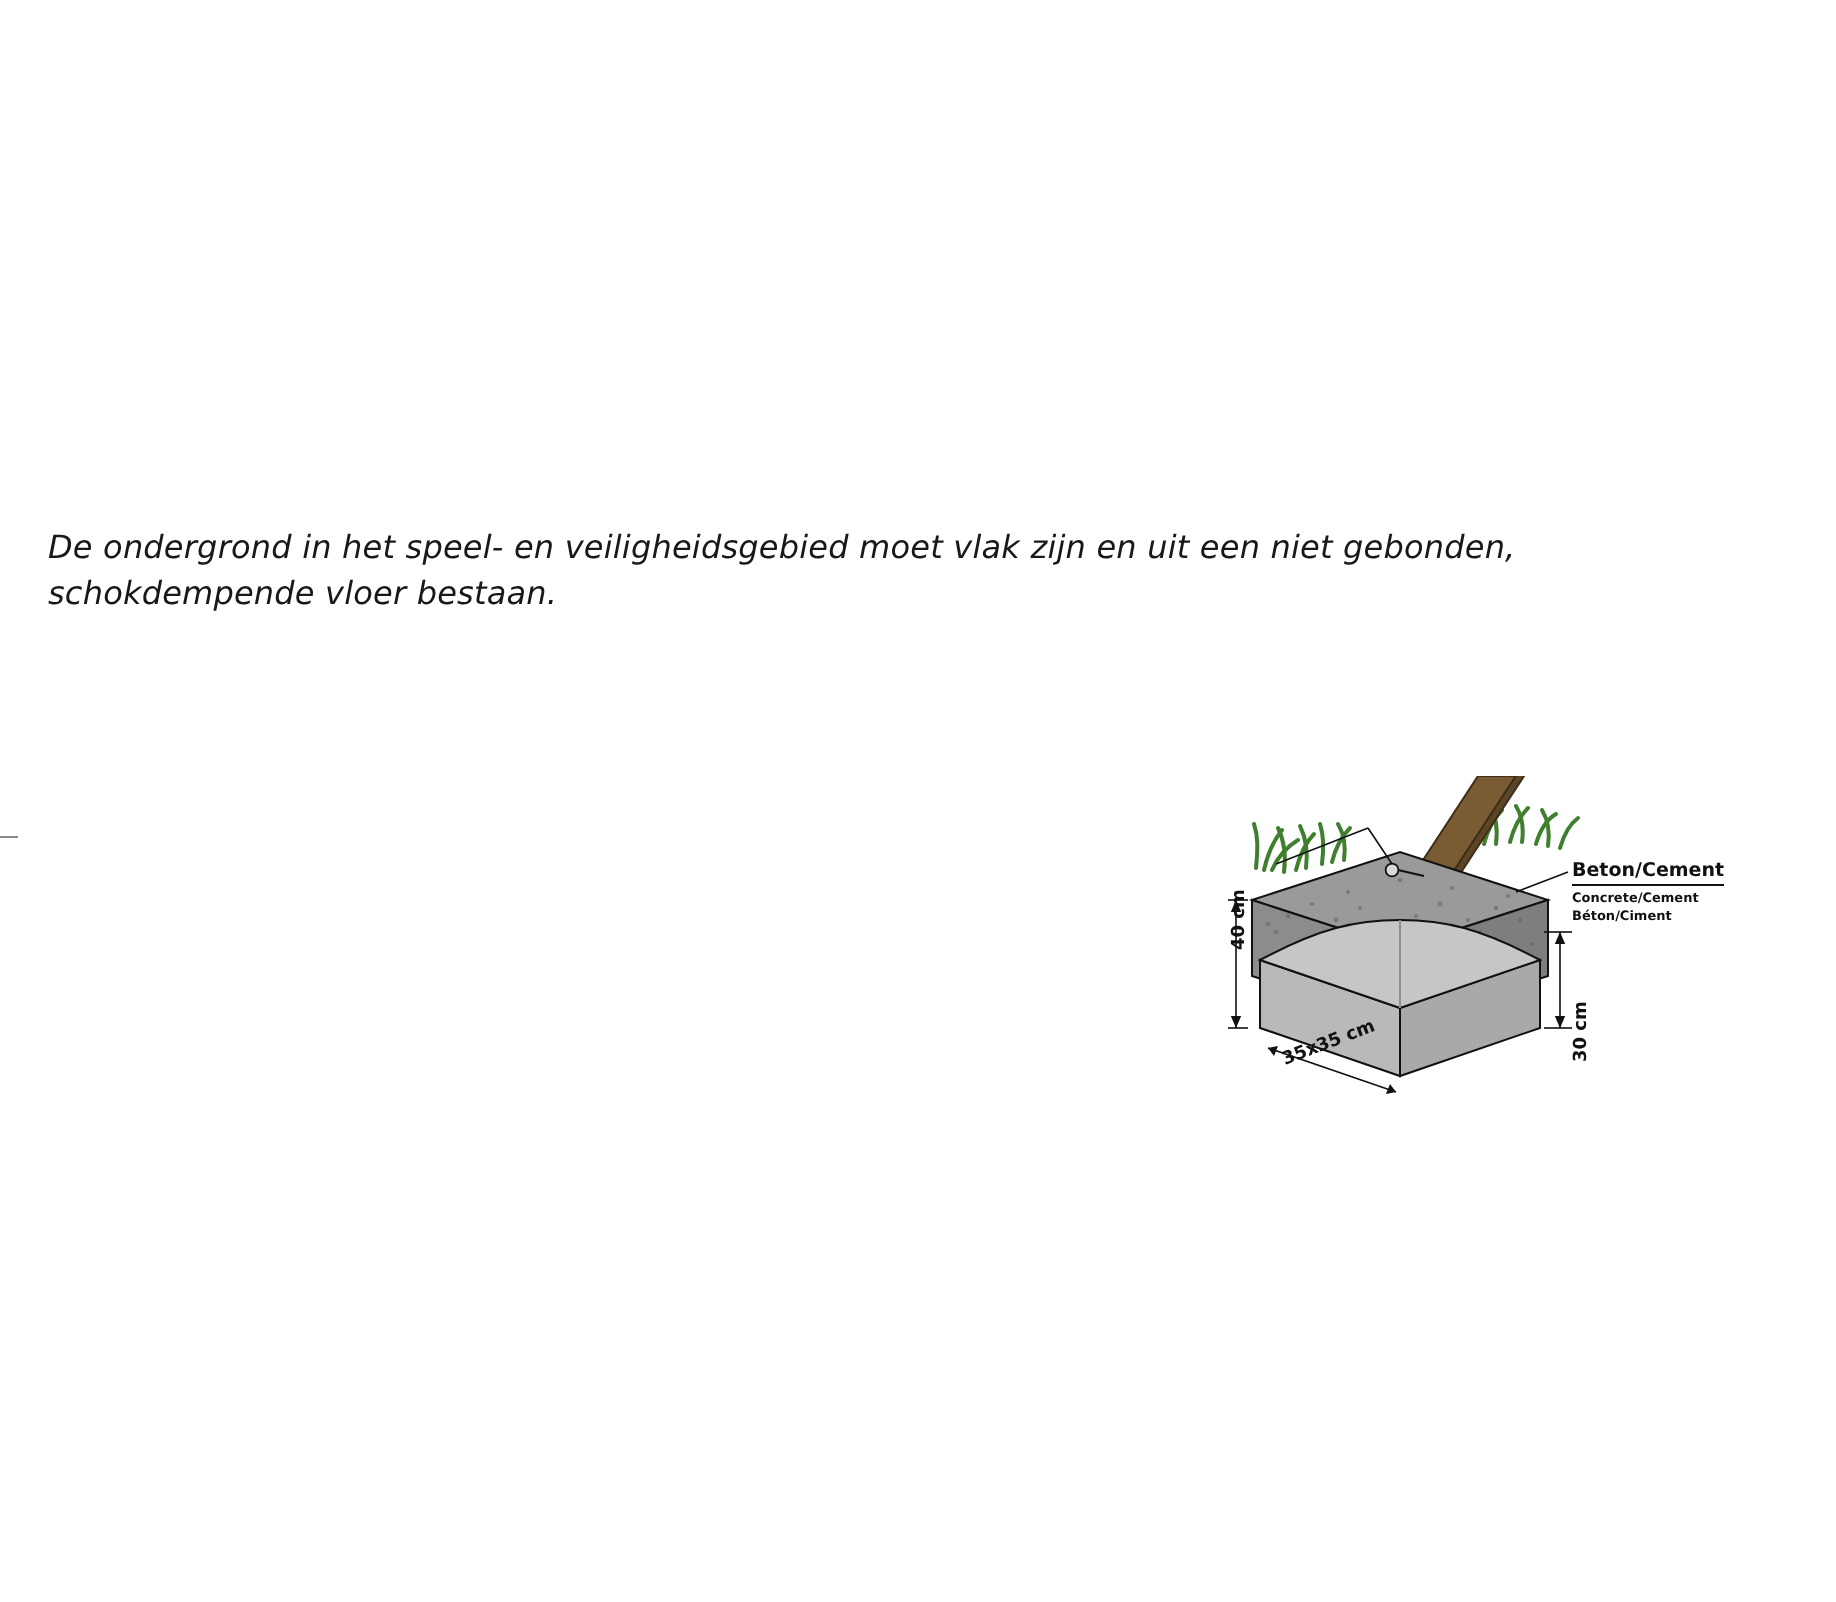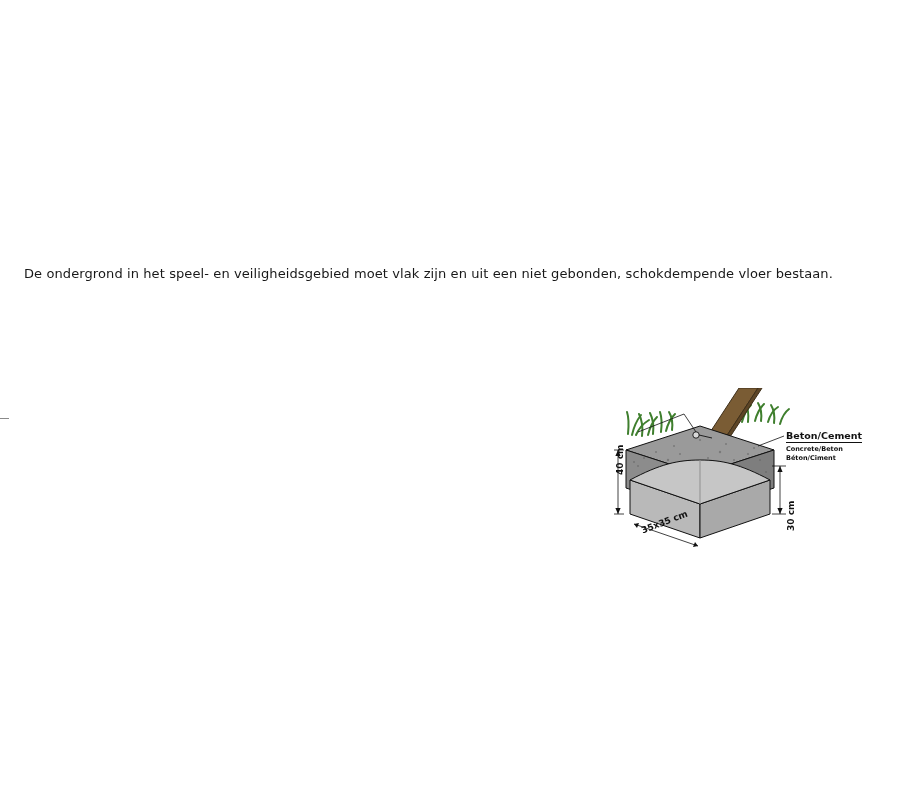--- a/index.html
+++ b/index.html
@@ -17,25 +17,26 @@
   }
 
   
   #instructions {
     position: absolute;
     left: 24px;
     top: 262px;
     width: 866px;
   }
   .para {
-    font-size: 13px;
+    font-size: 16px;
     line-height: 23px;
     color: #181818;
     margin: 0 0 0 0;
     letter-spacing: 0.1px;
+    font-style: italic;
   }
   .para + .para {
     margin-top: 0px;
   }
 
   
   #left-tick {
     position: absolute;
     left: 0px;
     top: 418px;
@@ -220,18 +221,18 @@
     </g>
 
     <g stroke="#111111" stroke-width="0.8" fill="none">
       <line x1="26" y1="136" x2="90" y2="158"></line>
       <polygon points="26,136 31,135 29,140" fill="#111111" stroke="none"></polygon>
       <polygon points="90,158 85,159 87,154" fill="#111111" stroke="none"></polygon>
     </g>
   </svg>
 
   <div class="fig-label" id="label-beton">Beton/Cement</div>
-  <div class="fig-label" id="label-concrete">Concrete/Beton</div>
+  <div class="fig-label" id="label-concrete">Concrete/Cement</div>
   <div class="fig-label" id="label-beton-fr">Béton/Ciment</div>
   <div class="fig-label" id="label-40cm">40 cm</div>
   <div class="fig-label" id="label-30cm">30 cm</div>
   <div class="fig-label" id="label-35x35">35x35 cm</div>
 </div>
 
 </body></html>

